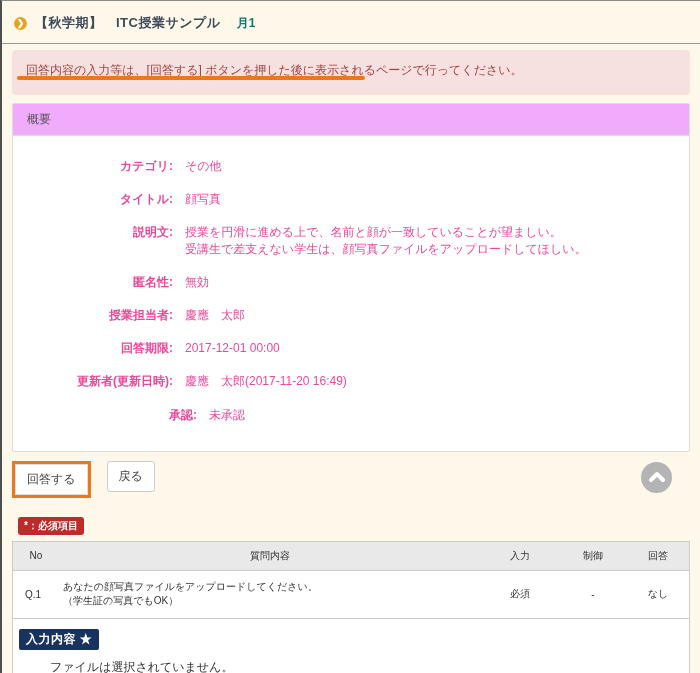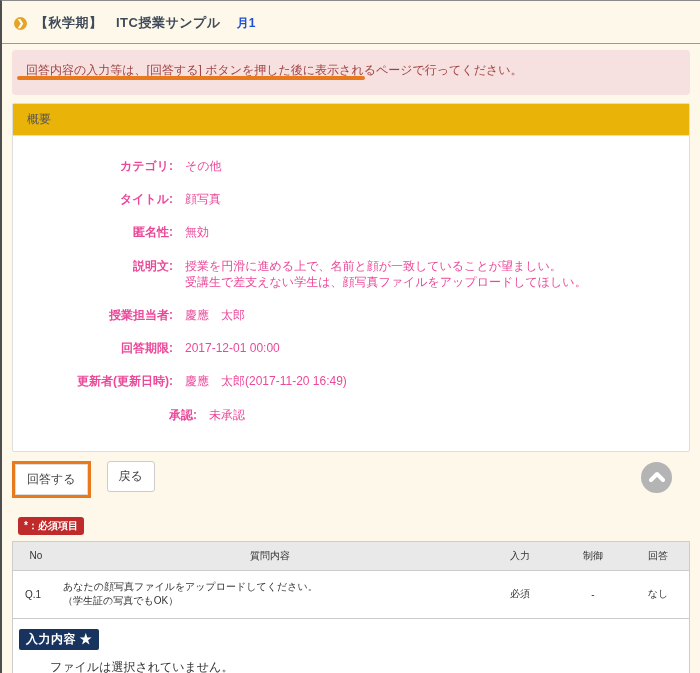--- a/index.html
+++ b/index.html
@@ -16,38 +16,38 @@
 
   
   .page-header { display:flex; align-items:center; padding:13px 12px 11px 12px; }
   .arrow-circle {
     width:13px; height:13px; border-radius:50%;
     background:#e6a426; color:#fff; font-size:9px; font-weight:bold;
     display:flex; align-items:center; justify-content:center; line-height:1;
     flex:0 0 auto;
   }
   .page-title { font-size:13px; font-weight:bold; color:#3f4a5a; margin-left:8px; letter-spacing:.5px; }
-  .page-badge { font-size:12px; font-weight:bold; color:#1d4ed8; margin-left:16px; }
+  .page-badge { font-size:12px; font-weight:bold; color:#0f766e; margin-left:16px; }
   .header-divider { border:0; border-top:1px solid #9a9a9a; margin:0; }
 
   
   .notice {
     margin:6px 10px 8px; background:#f6e0e0; border-radius:4px;
     padding:10px 14px 16px; position:relative;
   }
   .notice-text { color:#a04442; font-size:12px; }
   .notice-underline {
     position:absolute; left:5px; top:26px; width:348px; height:4px;
     background:#e8791d; border-radius:2px;
   }
 
   
   .panel { margin:8px 10px 0; border:1px solid #ddd; background:#fff; border-radius:2px; }
   .panel-heading {
-    background:#eab308; border-bottom:1px solid #ddd;
+    background:#f0abfc; border-bottom:1px solid #ddd;
     padding:7px 14px; font-size:12px; color:#555;
   }
   .panel-body { padding:22px 0 12px; }
   .field-row { display:flex; margin-bottom:17px; font-size:12px; color:#ec4899; line-height:1.35; }
   .field-label { width:160px; text-align:right; font-weight:bold; flex:0 0 auto; }
   .field-value { margin-left:12px; white-space:pre-line; }
 
   
   .actions { display:flex; align-items:flex-start; margin:9px 10px 10px; position:relative; height:36px;gap:7px; }
   .btn {
@@ -120,27 +120,27 @@
   <div class="panel-body">
     <div class="field-row">
       <span class="field-label">カテゴリ:</span>
       <span class="field-value">その他</span>
     </div>
     <div class="field-row">
       <span class="field-label">タイトル:</span>
       <span class="field-value">顔写真</span>
     </div>
     <div class="field-row">
-      <span class="field-label">匿名性:</span>
-      <span class="field-value">無効</span>
-    </div>
-    <div class="field-row">
       <span class="field-label">説明文:</span>
       <span class="field-value">授業を円滑に進める上で、名前と顔が一致していることが望ましい。
 受講生で差支えない学生は、顔写真ファイルをアップロードしてほしい。</span>
+    </div>
+    <div class="field-row">
+      <span class="field-label">匿名性:</span>
+      <span class="field-value">無効</span>
     </div>
     <div class="field-row">
       <span class="field-label">授業担当者:</span>
       <span class="field-value">慶應　太郎</span>
     </div>
     <div class="field-row">
       <span class="field-label">回答期限:</span>
       <span class="field-value">2017-12-01 00:00</span>
     </div>
     <div class="field-row">

